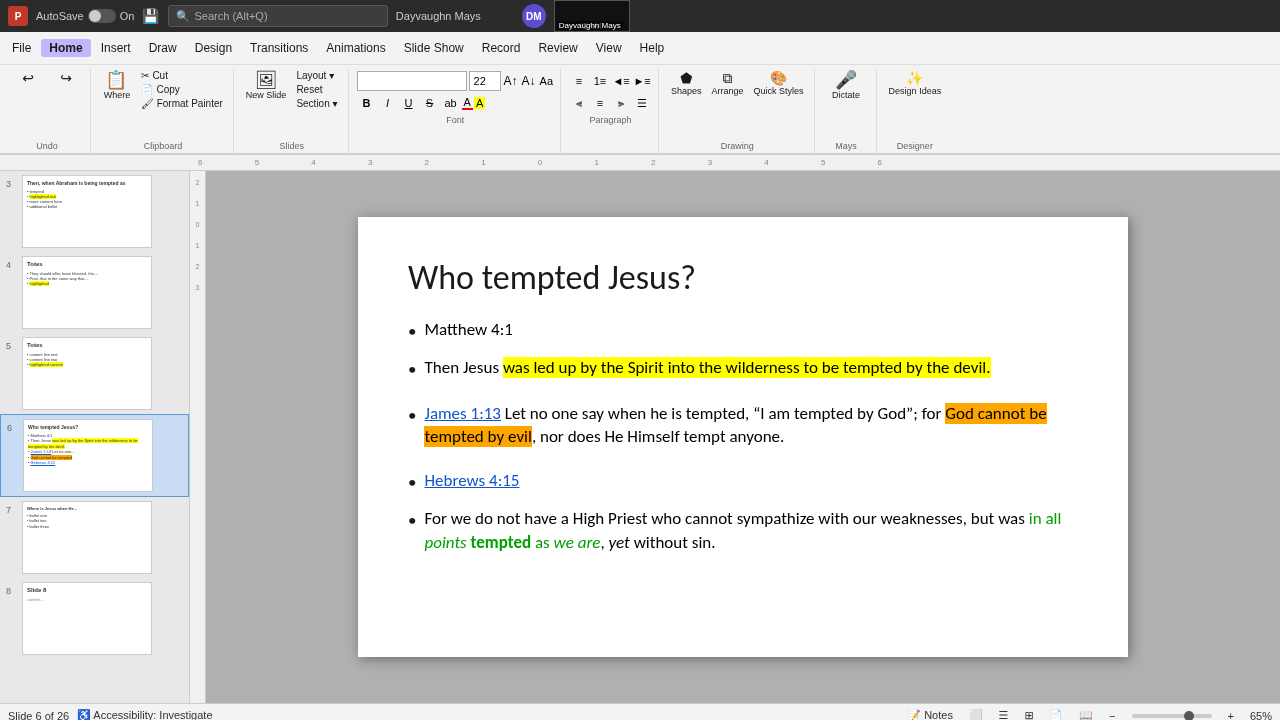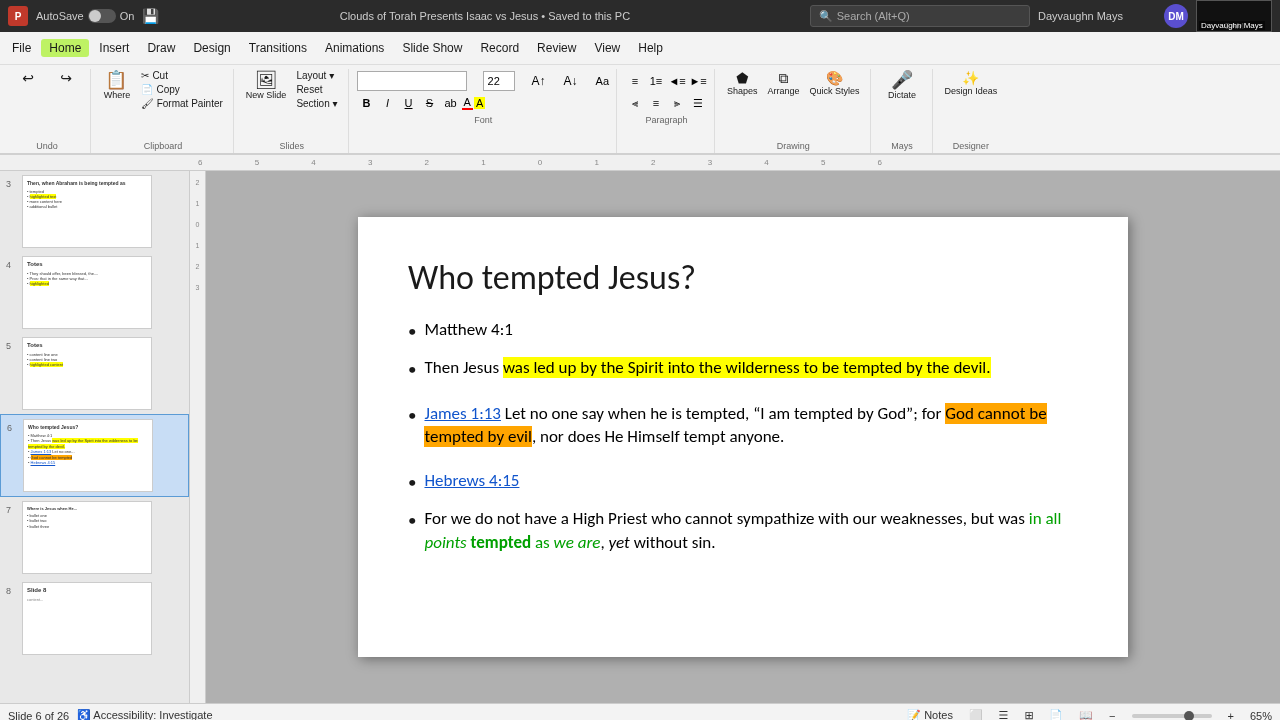--- a/index.html
+++ b/index.html
@@ -32,21 +32,21 @@
       height: 26px;
       background: #f3f3f3;
       display: flex;
       align-items: center;
       padding: 16px 4px;
       gap: 2px;
       border-bottom: 1px solid #ddd;
     }
     .menu-item { padding: 2px 8px; border-radius: 3px; cursor: pointer; font-size: 12px; color: #1a1a1a; }
     .menu-item:hover, .menu-item.active { background: #d0e4f7; }
-    .menu-item.active { background: #bef264; font-weight: 400; }
+    .menu-item.active { background: #c4b5fd; font-weight: 700; }
 
     
     .ribbon {
       height: 90px;
       background: #f3f3f3;
       border-bottom: 2px solid #d0d0d0;
       display: flex;
       align-items: stretch;
       padding: 4px 4px 0 4px;
       gap: 2px;
@@ -159,23 +159,20 @@
 <body>
 
 <div class="title-bar">
   <div class="title-bar-logo">P</div>
   <div class="autosave-group">
     <span>AutoSave</span>
     <div class="toggle-switch"></div>
     <span>On</span>
   </div>
   <span style="font-size:14px;">💾</span>
-  <div class="title-center">
-    <span>Clouds of Torah Presents Isaac vs Jesus • Saved to this PC</span>
-  </div>
   <div class="search-box">
     <span>🔍</span>
     <span>Search (Alt+Q)</span>
   </div>
   <div class="title-right">
     <span>Dayvaughn Mays</span>
     <div class="avatar">DM</div>
     <div class="webcam-preview">
       <span style="color:#888; font-size:9px;">CAM</span>
       <span class="webcam-label">Dayvaughn Mays</span>
@@ -246,21 +243,21 @@
         <div class="ribbon-small-btn">Layout ▾</div>
         <div class="ribbon-small-btn">Reset</div>
         <div class="ribbon-small-btn">Section ▾</div>
       </div>
     </div>
     <div class="ribbon-group-label">Slides</div>
   </div>
 
   <div class="ribbon-group" style="min-width:160px;">
     <div style="display:flex; flex-direction:column; gap:2px; padding-top:2px;">
-      <div style="display:flex; align-items:center; gap:16px;">
+      <div style="display:flex; align-items:center; gap:2px;">
         <div class="font-name-box" style="width:110px; font-size:11px; border:1px solid #aaa; height:20px; background:white; display:flex; align-items:center; padding:0 4px;"></div>
         <div class="font-size-box" style="width:32px; font-size:11px; border:1px solid #aaa; height:20px; background:white; display:flex; align-items:center; padding:0 4px;">22</div>
         <span style="font-size:12px; cursor:pointer; padding:0 1px;">A↑</span>
         <span style="font-size:12px; cursor:pointer; padding:0 1px;">A↓</span>
         <span style="font-size:11px; cursor:pointer; padding:0 1px;">Aa</span>
       </div>
       <div style="display:flex; align-items:center; gap:1px;">
         <button class="fmt-btn" style="font-weight:bold;">B</button>
         <button class="fmt-btn" style="font-style:italic;">I</button>
         <button class="fmt-btn" style="text-decoration:underline;">U</button>

